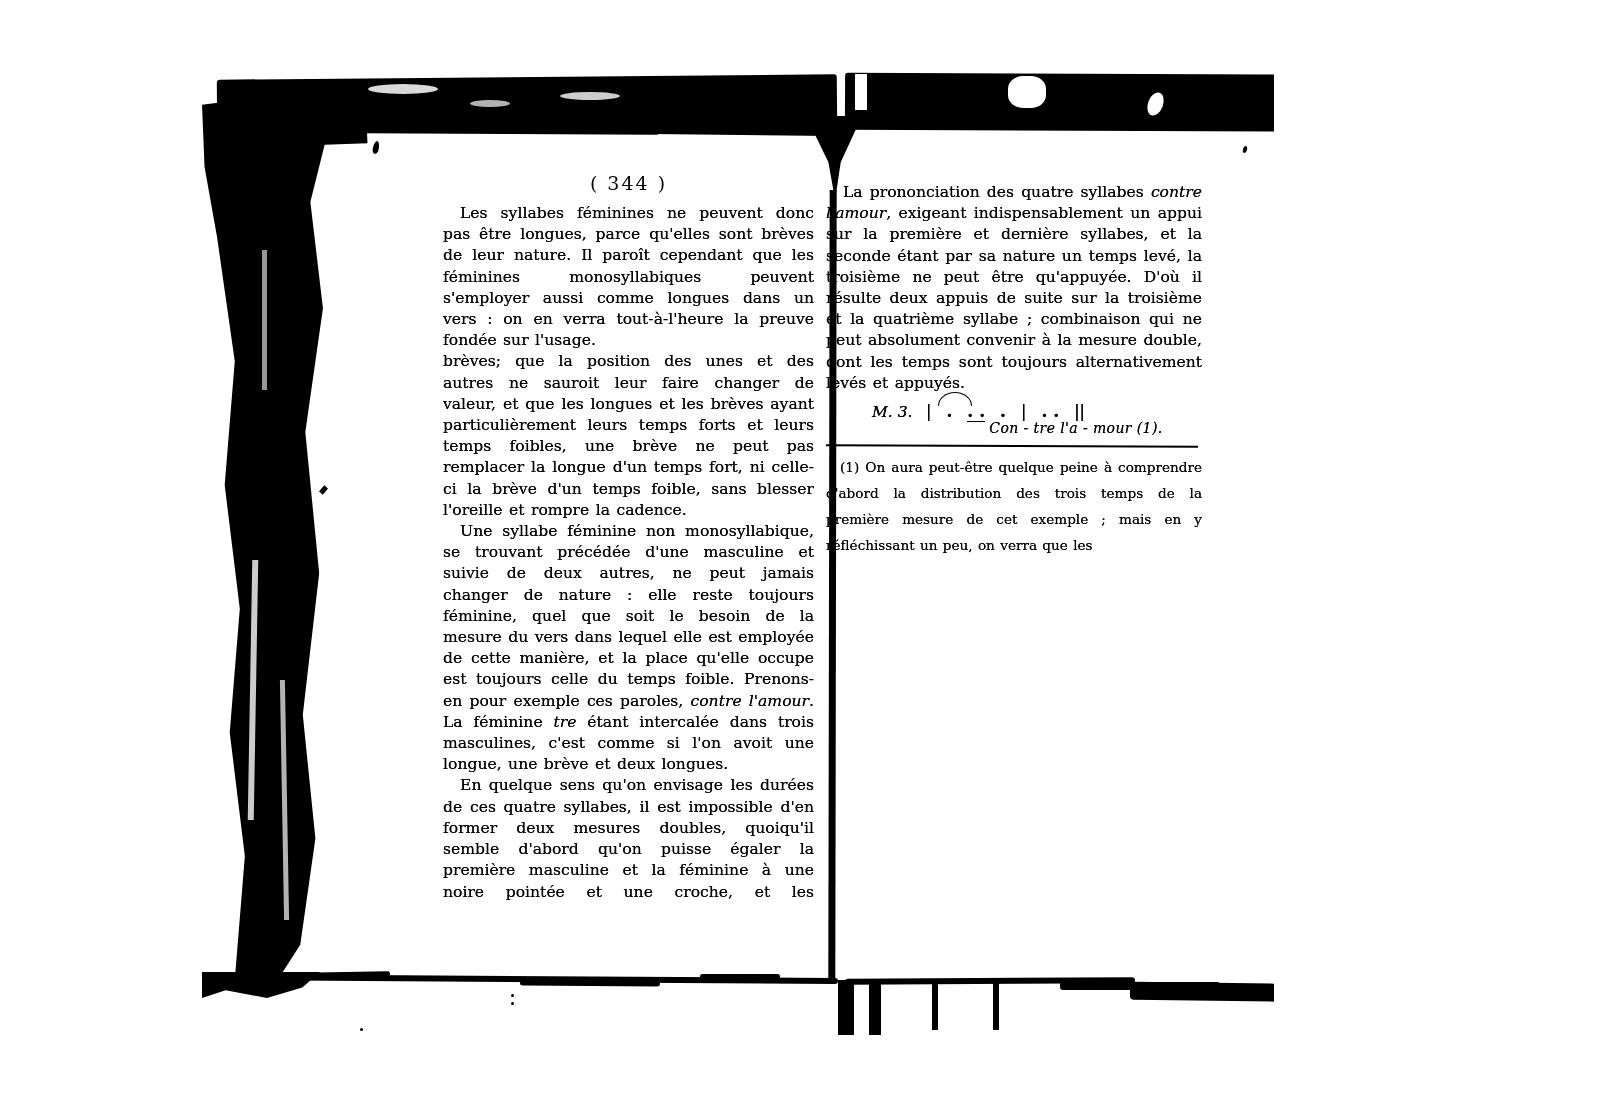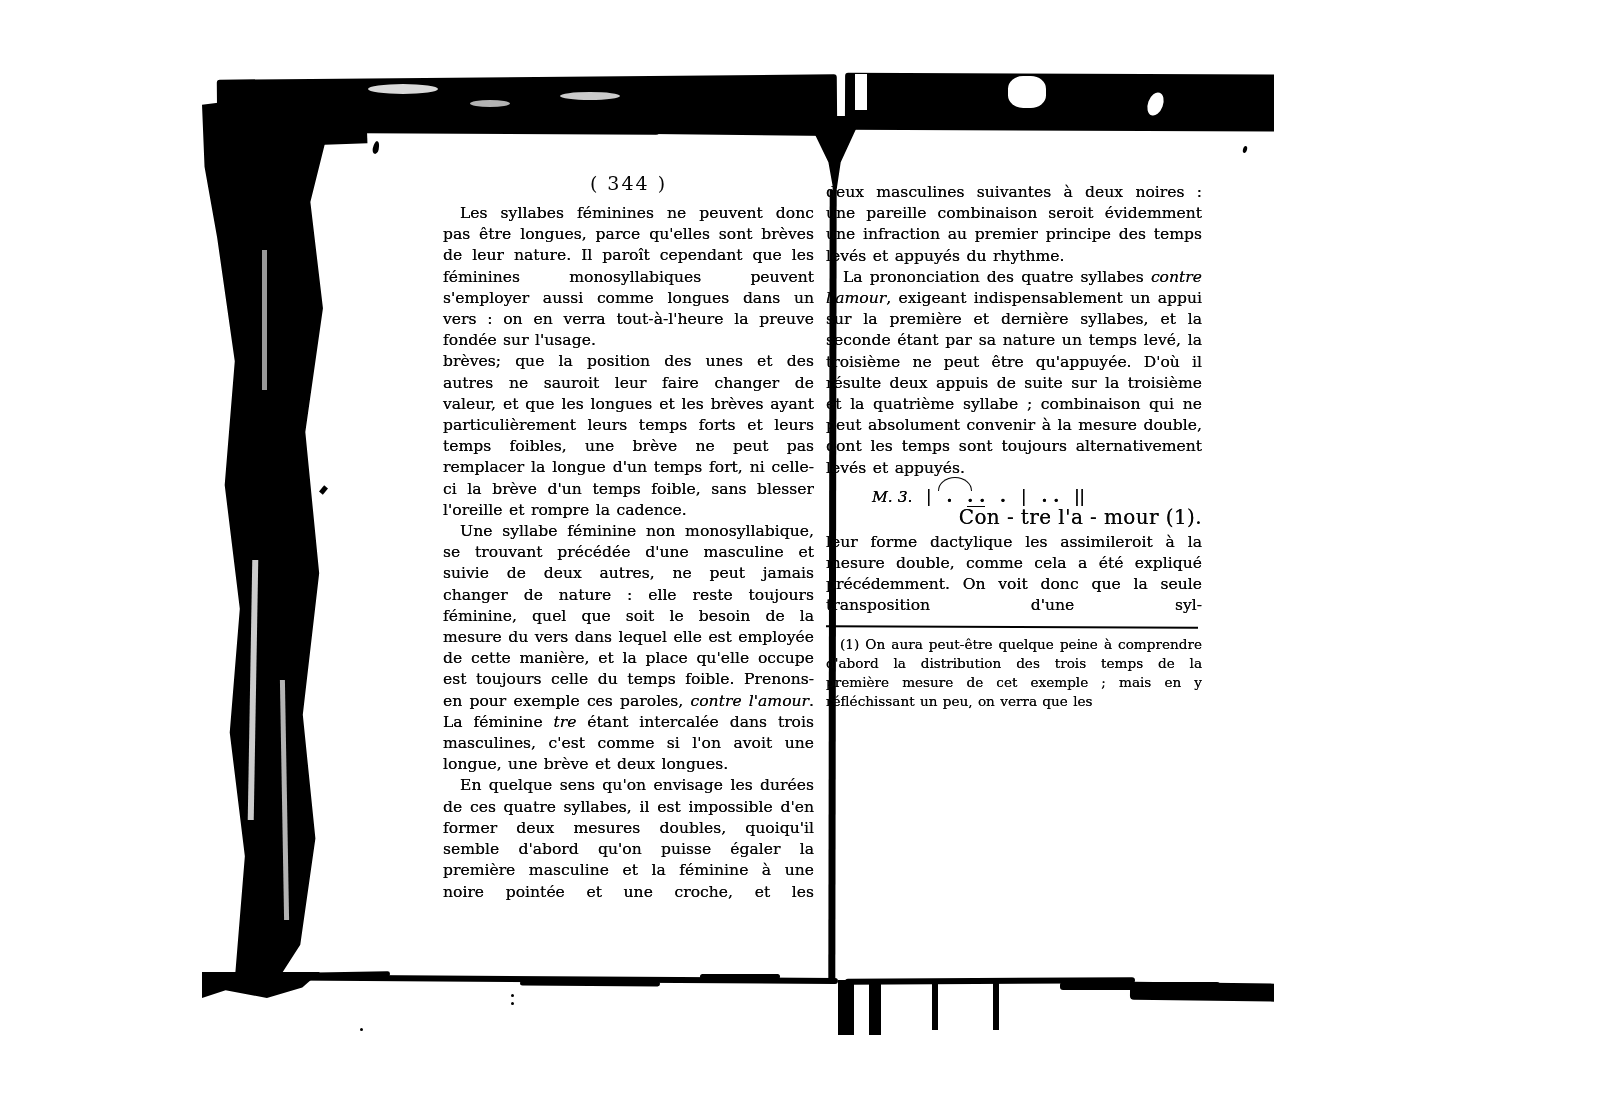--- a/index.html
+++ b/index.html
@@ -21,26 +21,26 @@
   .notation{position:relative;margin:7px 0 3px 0;padding-left:46px;white-space:nowrap;}
   .not-label{display:inline-block;width:54px;font-style:italic;font-size:15.5px;
              text-shadow:0 0 .4px #000;}
   .tokrow{display:inline-block;vertical-align:baseline;}
   .tok{display:inline-block;margin-right:15px;font-size:17px;font-weight:700;position:relative;
        text-shadow:0 0 .4px #000;}
   .tok.bar{font-weight:400;font-size:16px;}
   .tok.beam{border-bottom:1.6px solid #000;}
   .tok .arc{position:absolute;left:-8px;top:-9px;width:32px;height:13px;
             border:1.8px solid #000;border-bottom:none;border-radius:50% 50% 0 0/100% 100% 0 0;}
-  .syllables{margin:-2px 0 0 78px;font-size:20px;letter-spacing:.4px;
-             text-shadow:0 0 .4px rgba(0,0,0,.85);text-align:right;}
+  .syllables{margin:-2px 0 0 78px;font-size:14px;letter-spacing:.4px;
+             text-shadow:0 0 .4px rgba(0,0,0,.85);text-align:center;font-style:italic;}
   
   .fnrule{border:none;border-top:2px solid #000;width:372px;margin:9px 0 7px 0;
           transform:rotate(.25deg);}
-  .footnote{margin:0;font-size:13.6px;line-height:19px;text-indent:14px;text-align:justify;
+  .footnote{margin:0;font-size:13.6px;line-height:26px;text-indent:14px;text-align:justify;
             word-spacing:1px;text-shadow:0 0 .4px rgba(0,0,0,.8);}
 </style>
 </head>
 <body>
 
 <div class="canvas">
 
   <div class="ink" style="left:217px;top:77px;width:620px;height:54px;transform:rotate(-0.5deg);border-radius:3px;"></div>
   <div class="ink" style="left:217px;top:118px;width:150px;height:28px;transform:rotate(-2deg);"></div>
   <div class="ink" style="left:360px;top:122px;width:300px;height:12px;transform:rotate(0.3deg);border-radius:4px;"></div>
@@ -99,32 +99,28 @@
     <div>
         <p class="para ind"><span>Les syllabes féminines ne peuvent donc pas être longues, parce qu'elles sont brèves de leur nature. Il paroît cependant que les féminines monosyllabiques peuvent s'employer aussi comme longues dans un vers : on en verra tout-à-l'heure la preuve fondée sur l'usage.</span></p>
         <p class="para"><span>brèves; que la position des unes et des autres ne sauroit leur faire changer de valeur, et que les longues et les brèves ayant particulièrement leurs temps forts et leurs temps foibles, une brève ne peut pas remplacer la longue d'un temps fort, ni celle-ci la brève d'un temps foible, sans blesser l'oreille et rompre la cadence.</span></p>
         <p class="para ind"><span>Une syllabe féminine non monosyllabique, se trouvant précédée d'une masculine et suivie de deux autres, ne peut jamais changer de nature : elle reste toujours féminine, quel que soit le besoin de la mesure du vers dans lequel elle est employée de cette manière, et la place qu'elle occupe est toujours celle du temps foible. Prenons-en pour exemple ces paroles, </span><span class="it">contre l'amour</span><span>. La féminine </span><span class="it">tre</span><span> étant intercalée dans trois masculines, c'est comme si l'on avoit une longue, une brève et deux longues.</span></p>
         <p class="para ind cont"><span>En quelque sens qu'on envisage les durées de ces quatre syllabes, il est impossible d'en former deux mesures doubles, quoiqu'il semble d'abord qu'on puisse égaler la première masculine et la féminine à une noire pointée et une croche, et les</span></p>
       </div>
   </div>
 
   <div class="pagecol" id="rightcol">
     <div>
-        <p class="para"><span>deux masculines suivantes à deux noires : une pareille combinaison seroit évidemment une infraction au premier principe des temps levés et appuyés du rhythme.</span></p>
         <p class="para ind"><span>La prononciation des quatre syllabes </span><span class="it">contre l'amour</span><span>, exigeant indispensablement un appui sur la première et dernière syllabes, et la seconde étant par sa nature un temps levé, la troisième ne peut être qu'appuyée. D'où il résulte deux appuis de suite sur la troisième et la quatrième syllabe ; combinaison qui ne peut absolument convenir à la mesure double, dont les temps sont toujours alternativement levés et appuyés.</span></p>
       </div>
 
     <div class="notation">
       <span class="not-label">M. 3.</span><span class="tokrow"><span class="tok bar">|</span><span class="tok">.<span class="arc"></span></span><span class="tok beam">. .</span><span class="tok">.</span><span class="tok bar">|</span><span class="tok">. .</span><span class="tok bar">||</span></span>
       <div class="syllables">Con - tre   l'a - mour   (1).</div>
     </div>
 
 
 
-    <div>
-        <p class="para cont"><span>leur forme dactylique les assimileroit à la mesure double, comme cela a été expliqué précédemment. On voit donc que la seule transposition d'une syl-</span></p>
-      </div>
 
     <hr class="fnrule">
     <p class="footnote">(1) On aura peut-être quelque peine à comprendre d'abord la distribution des trois temps de la première mesure de cet exemple ; mais en y réfléchissant un peu, on verra que les</p>
   </div>
 
 </div>
 
 </body></html>

